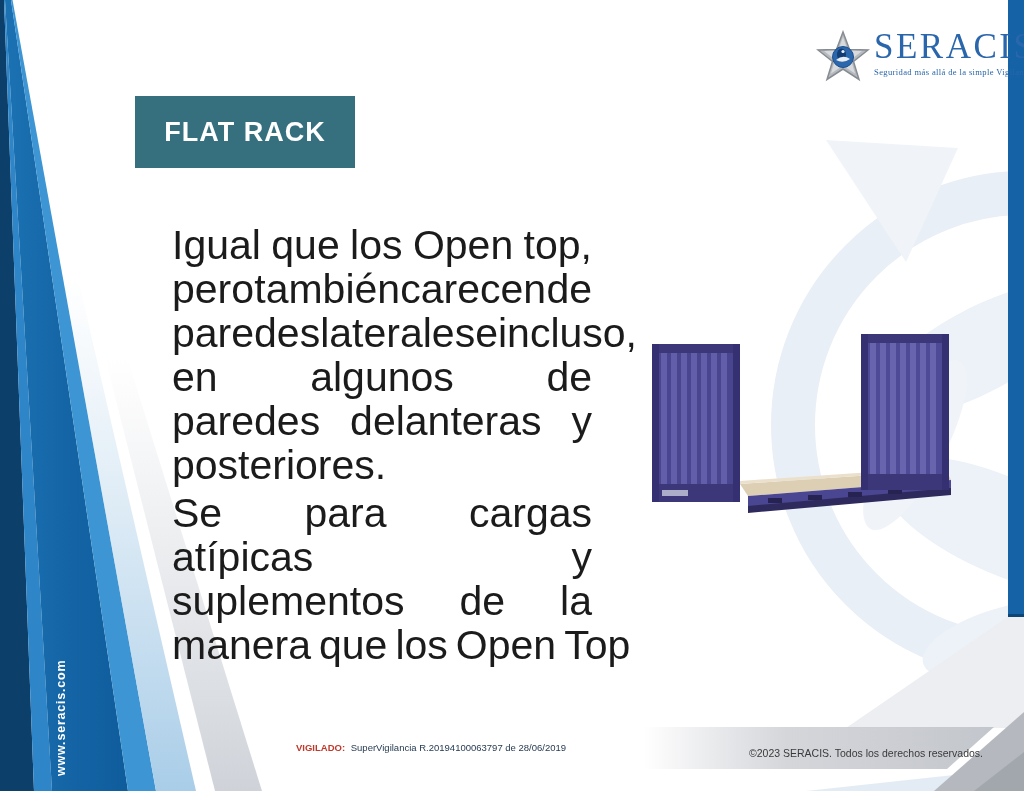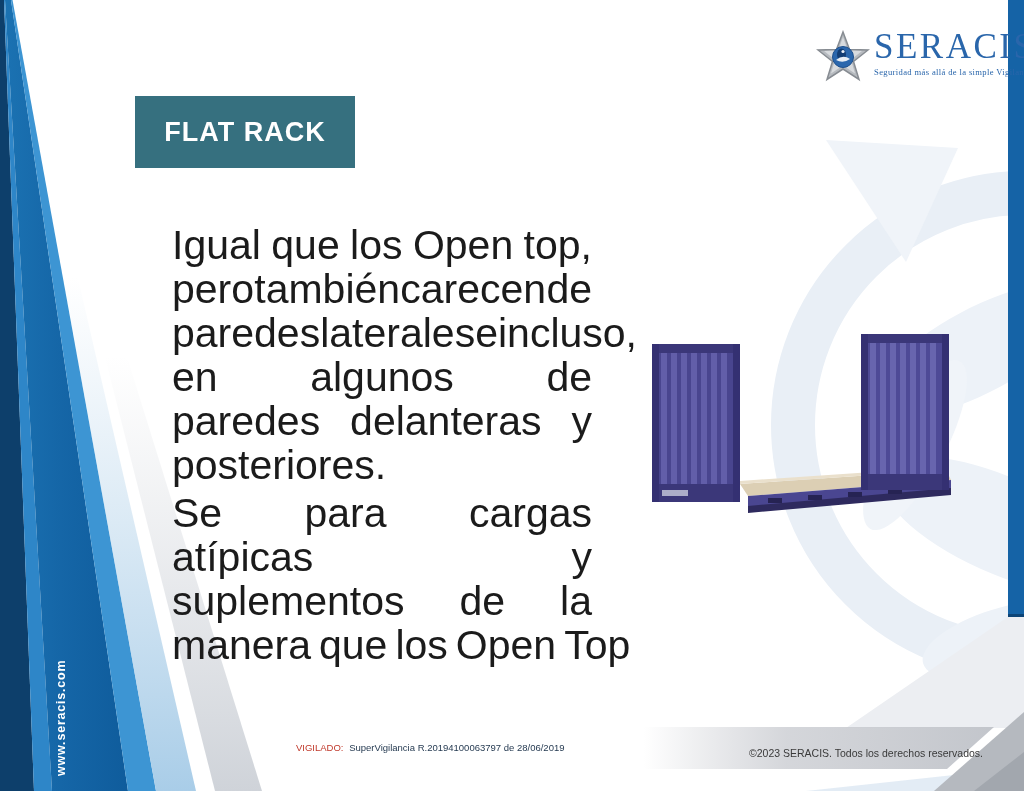--- a/index.html
+++ b/index.html
@@ -44,21 +44,21 @@
   .container-img{position:absolute;left:648px;top:334px;z-index:5;}
 
   
   .website{
     position:absolute;left:54px;top:776px;transform:rotate(-90deg);transform-origin:0 0;
     color:#ffffff;font-size:12.5px;font-weight:700;letter-spacing:.8px;z-index:6;white-space:nowrap;
   }
 
   
   .vigilado{position:absolute;left:296px;top:742px;font-size:9.5px;z-index:7;white-space:nowrap;}
-  .vig-label{color:#C0392B;font-weight:400;}
+  .vig-label{color:#C0392B;font-weight:700;}
   .vig-text{color:#263B52;margin-left:3px;}
   .copyright{
     position:absolute;left:700px;top:747px;width:332px;text-align:center;
     font-size:10.5px;color:#3a3a3a;z-index:7;white-space:nowrap;
   }
 
   .rightbar{position:absolute;left:1008px;top:0;width:16px;height:614px;background:#1563A6;z-index:4;}
   .rightbar:after{content:"";position:absolute;left:0;bottom:-3px;width:16px;height:3px;background:#0d4577;}
 </style>
 </head>

